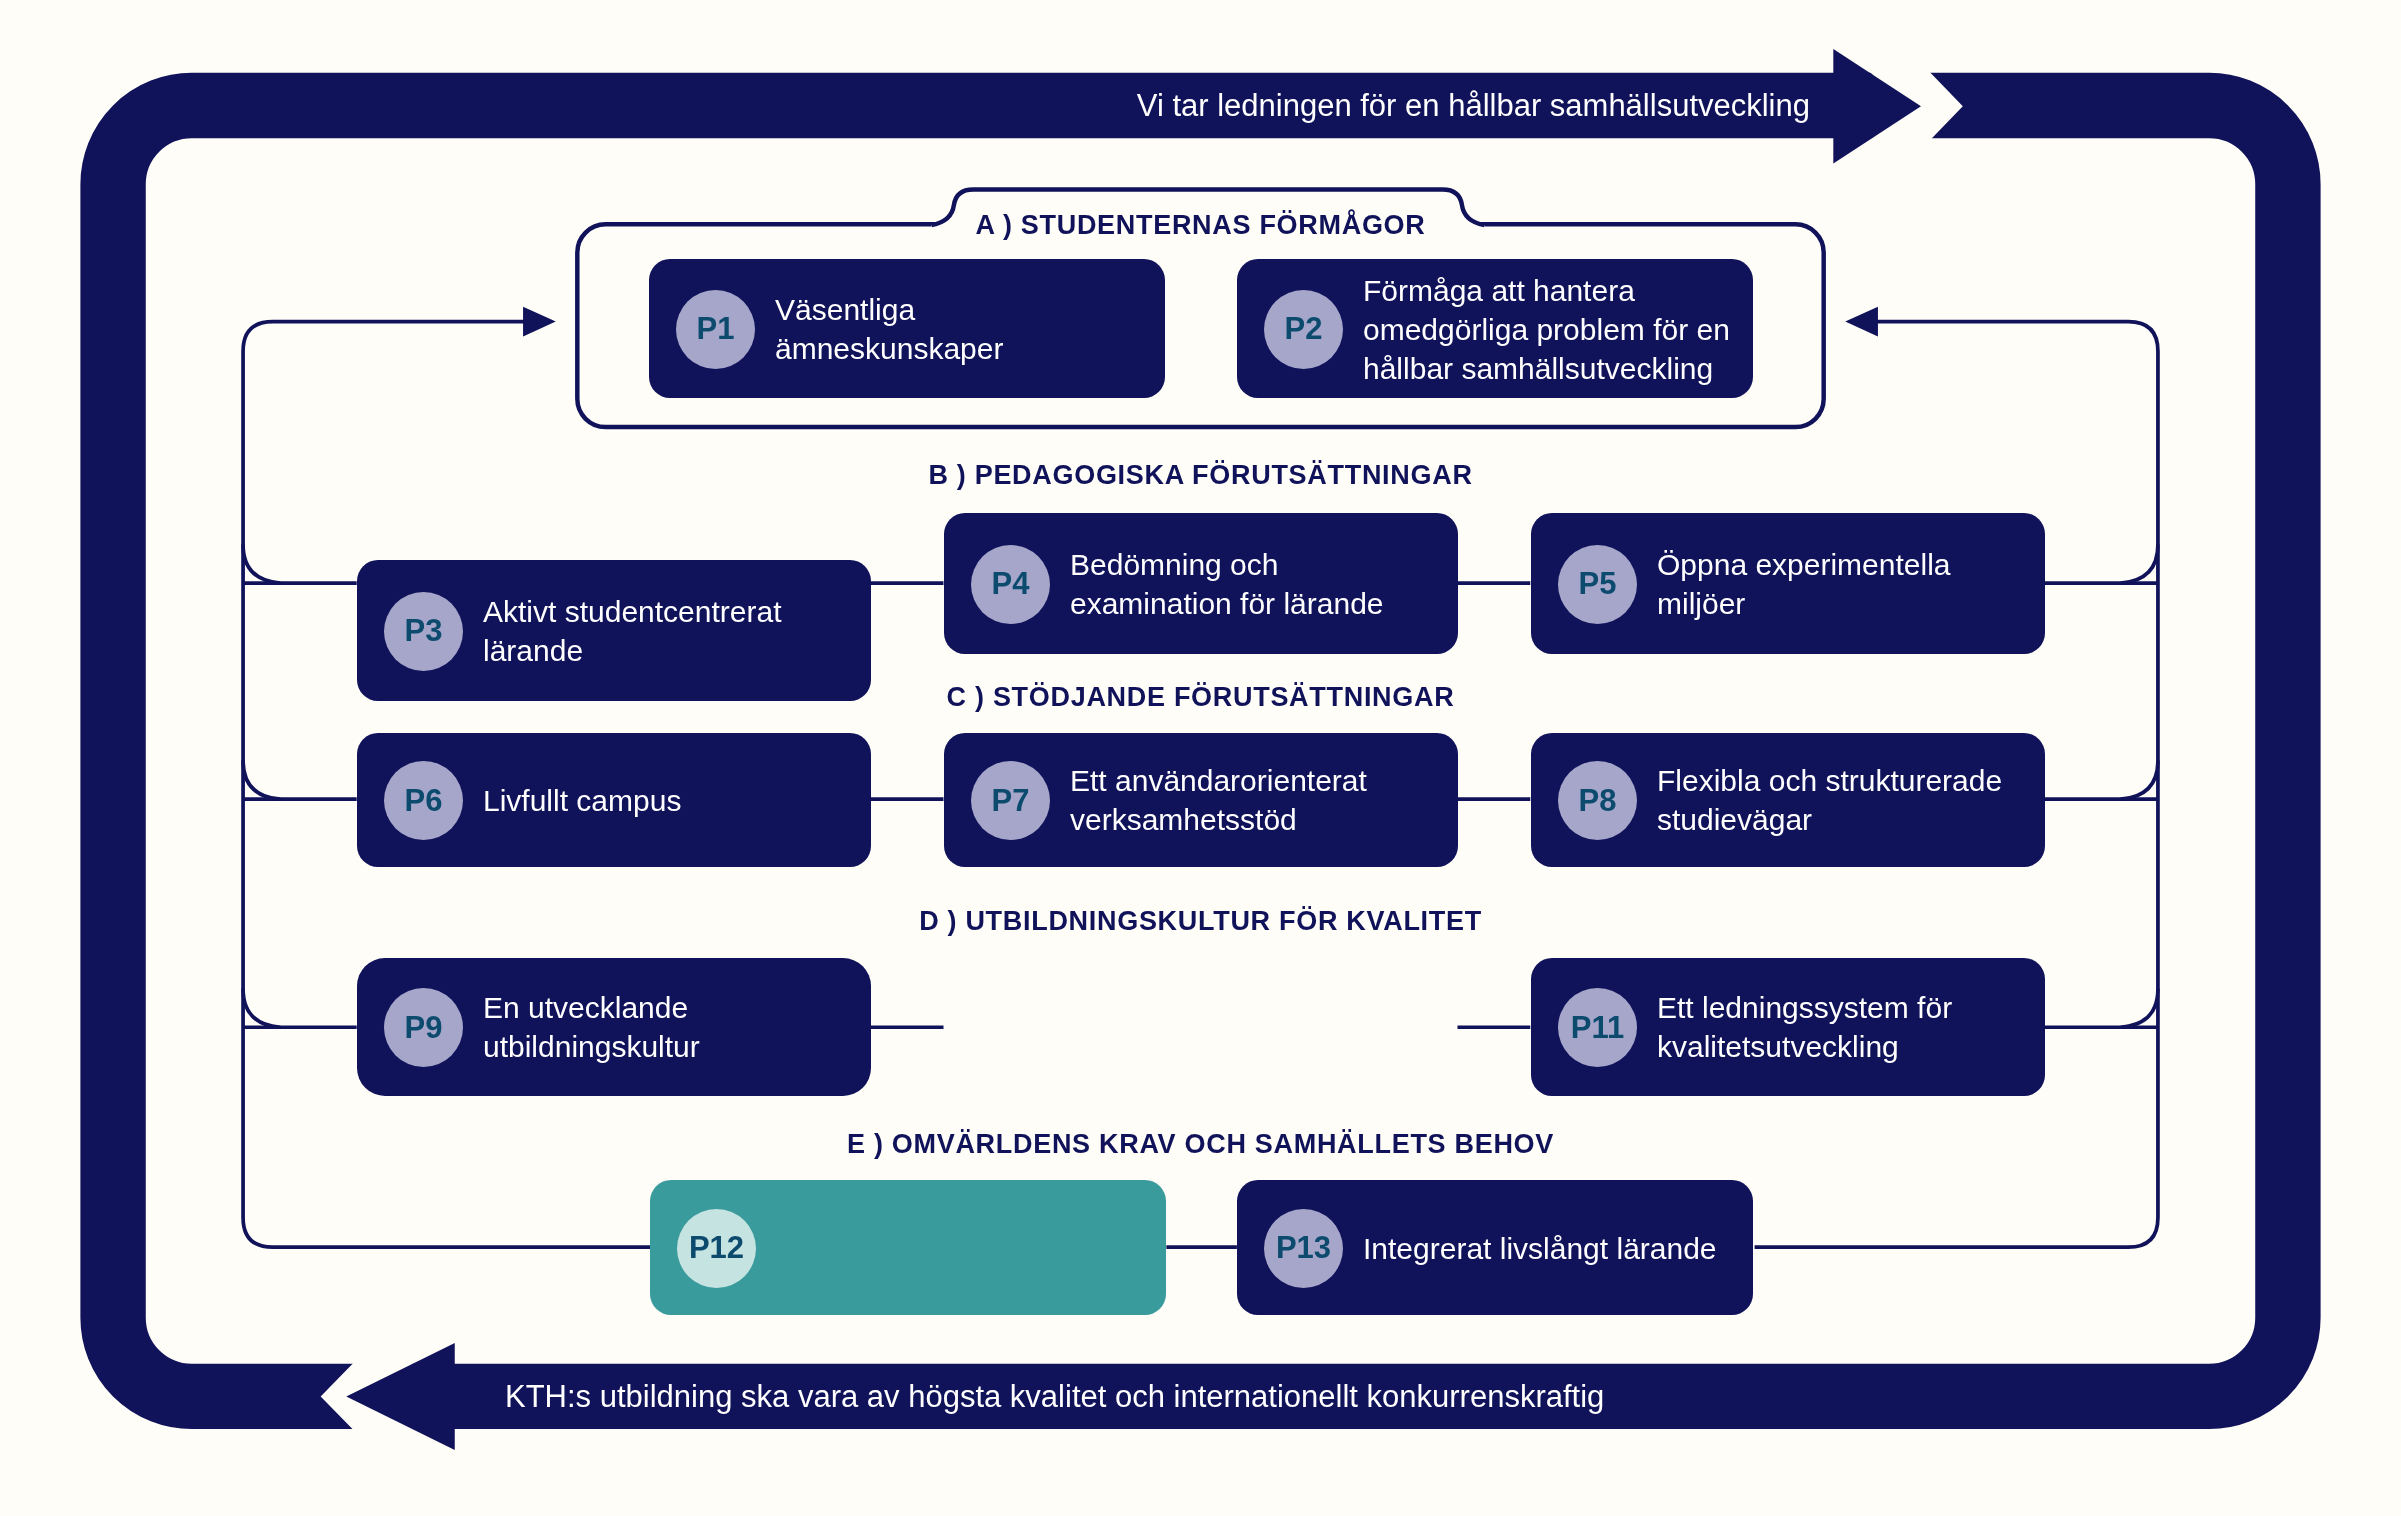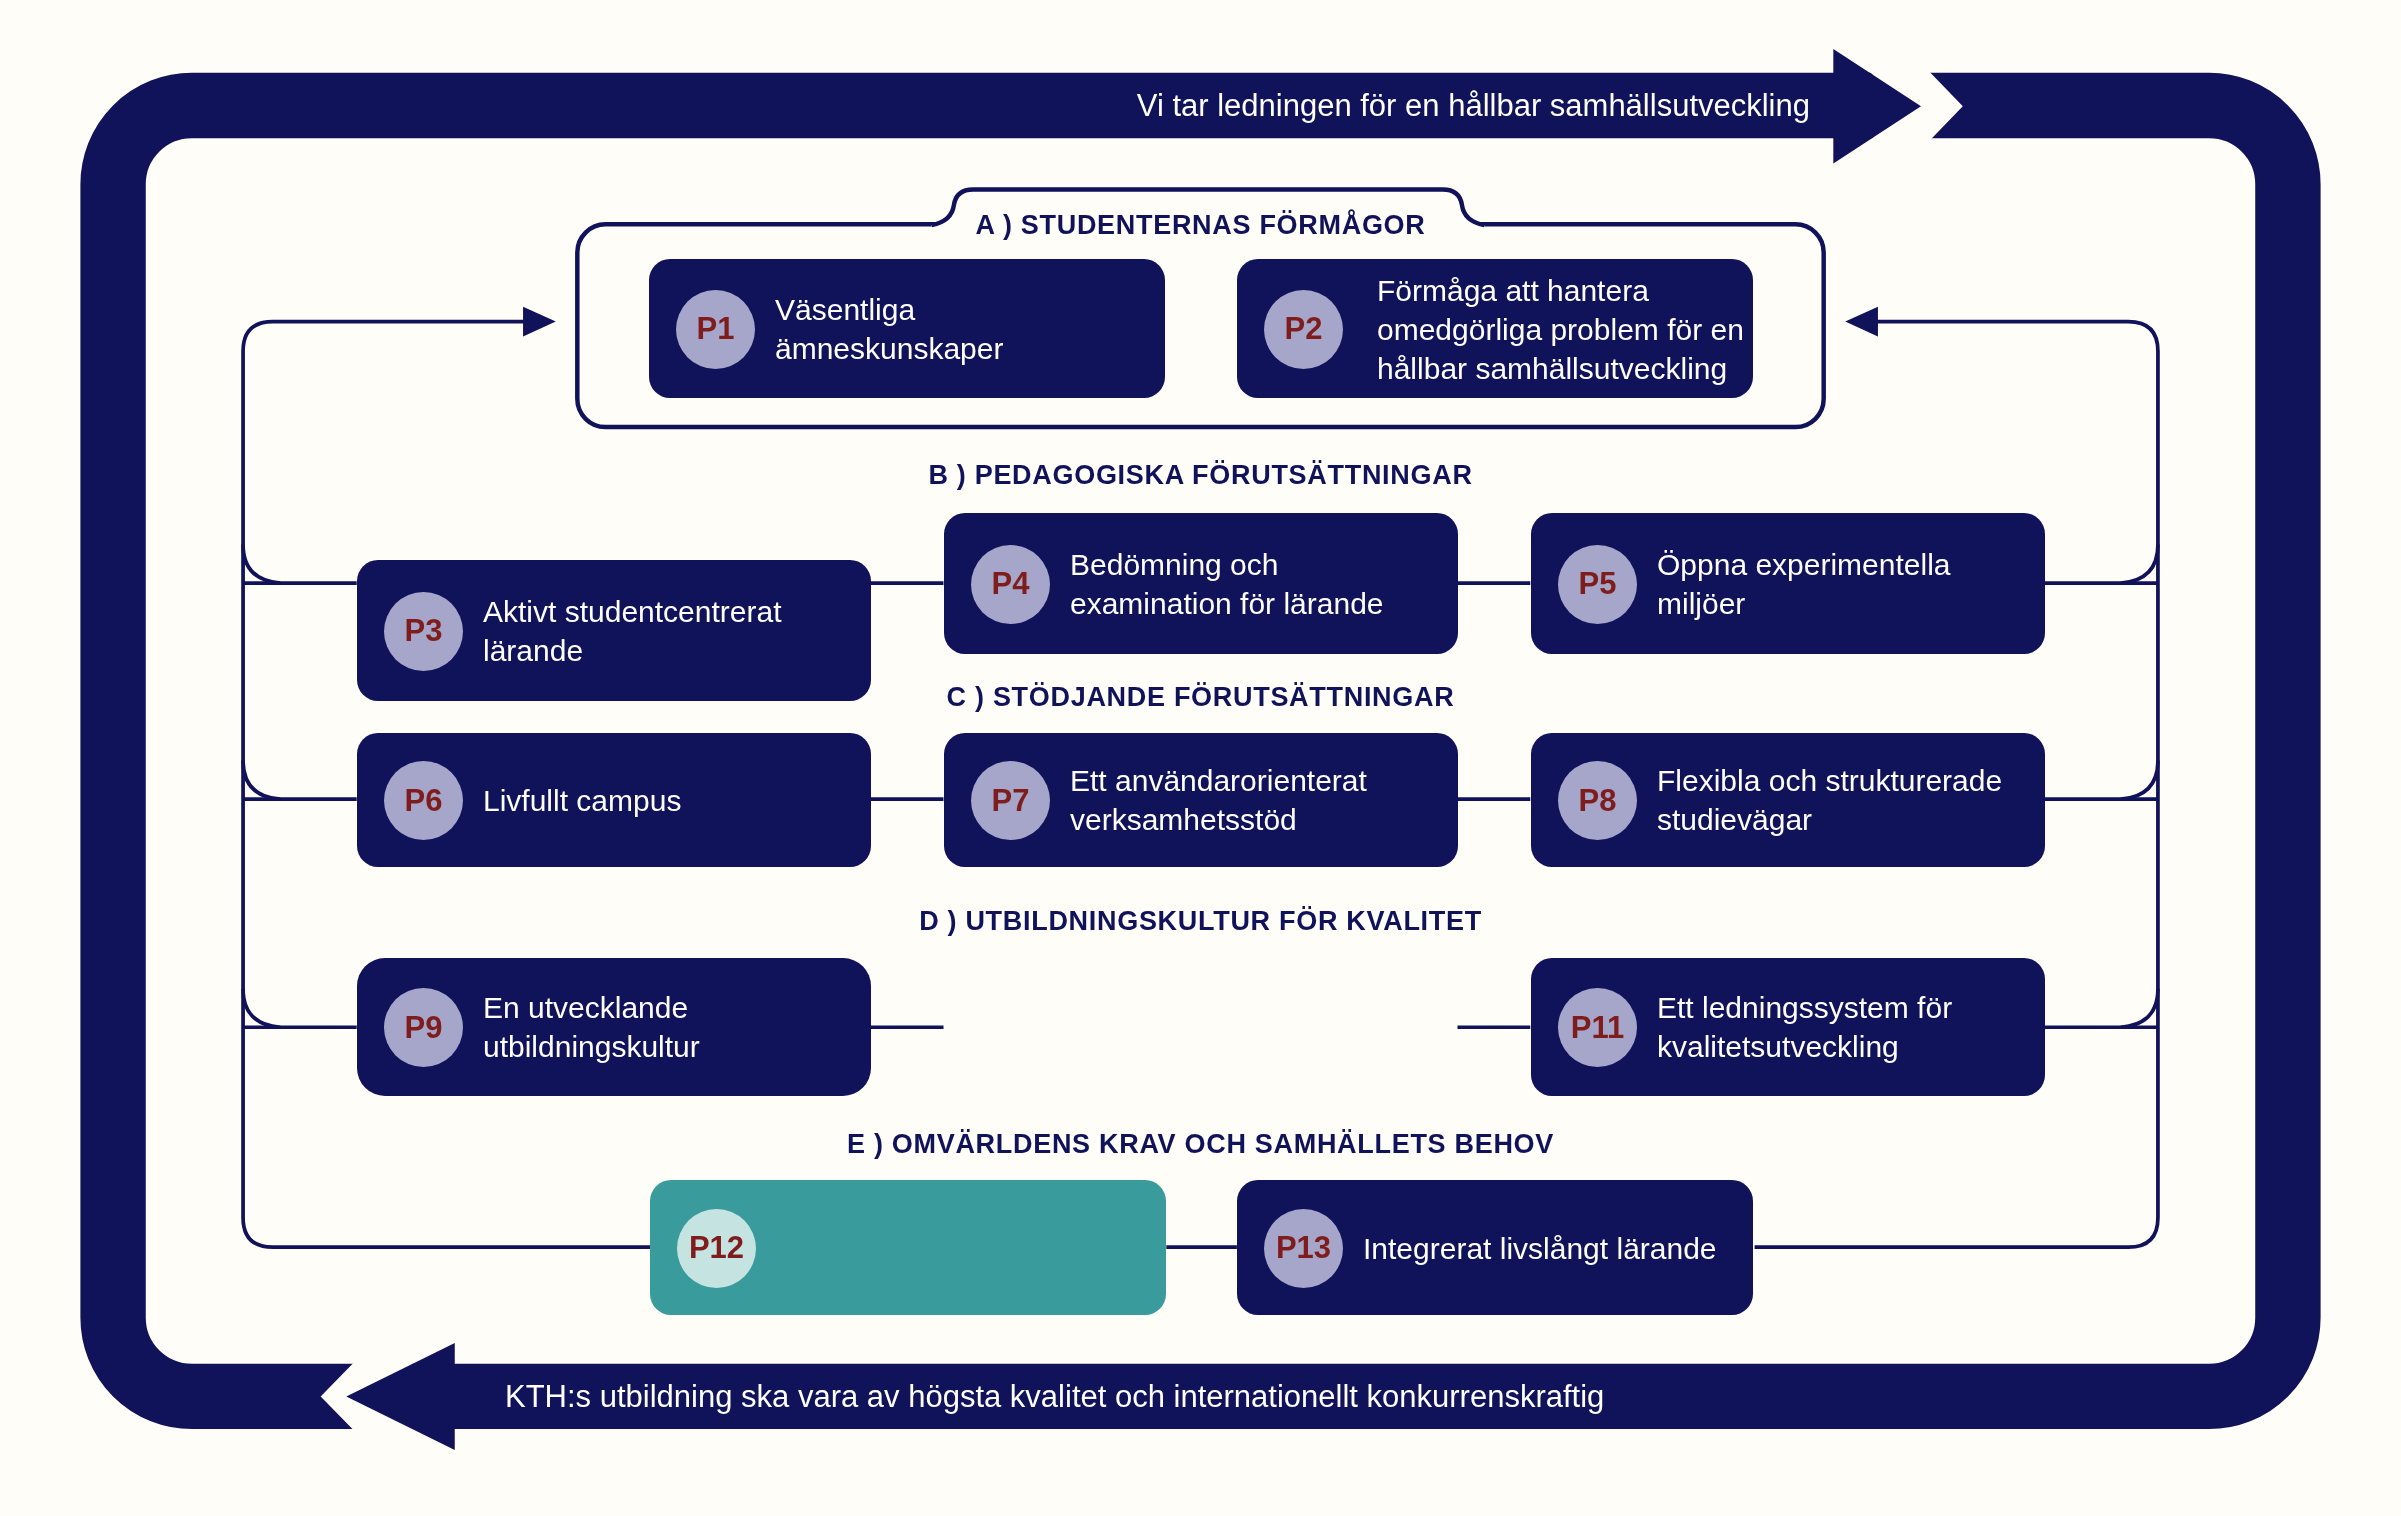--- a/index.html
+++ b/index.html
@@ -41,21 +41,21 @@
     color:#ffffff;
   }
   .pbox.teal{background:#3a9b9c;}
   .badge{
     position:absolute;
     left:27px;top:50%;
     width:79px;height:79px;
     margin-top:-39px;
     border-radius:50%;
     background:#a5a6ca;
-    color:#7f1d1d;
+    color:#0c4a6e;
     font-weight:700;
     font-size:31px;
     display:flex;align-items:center;justify-content:center;
   }
   .pbox.teal .badge{background:#c5e3e1;}
   .plabel{
     position:absolute;
     left:126px;top:50%;
     transform:translateY(-50%);
     font-size:30px;
@@ -107,21 +107,21 @@
   <div class="section-label" style="top:905px;">D )  UTBILDNINGSKULTUR FÖR KVALITET</div>
   <div class="section-label" style="top:681px;">C )  STÖDJANDE FÖRUTSÄTTNINGAR</div>
   <div class="section-label" style="top:1128px;">E )  OMVÄRLDENS KRAV OCH SAMHÄLLETS BEHOV</div>
 
   <div class="pbox" style="left:649px;top:259px;width:516px;height:139px;">
     <span class="badge">P1</span>
     <span class="plabel" style="width:245px;">Väsentliga ämneskunskaper</span>
   </div>
   <div class="pbox" style="left:1237px;top:259px;width:516px;height:139px;">
     <span class="badge">P2</span>
-    <span class="plabel" style="width:383px;margin-left:14px;">Förmåga att hantera omedgörliga problem för en hållbar samhällsutveckling</span>
+    <span class="plabel" style="width:383px;">Förmåga att hantera omedgörliga problem för en hållbar samhällsutveckling</span>
   </div>
 
   <div class="pbox" style="left:357px;top:513px;width:514px;height:141px;margin-top:47px;">
     <span class="badge">P3</span>
     <span class="plabel" style="width:349px;">Aktivt studentcentrerat lärande</span>
   </div>
   <div class="pbox" style="left:944px;top:513px;width:514px;height:141px;">
     <span class="badge">P4</span>
     <span class="plabel" style="width:338px;">Bedömning och examination för lärande</span>
   </div>

